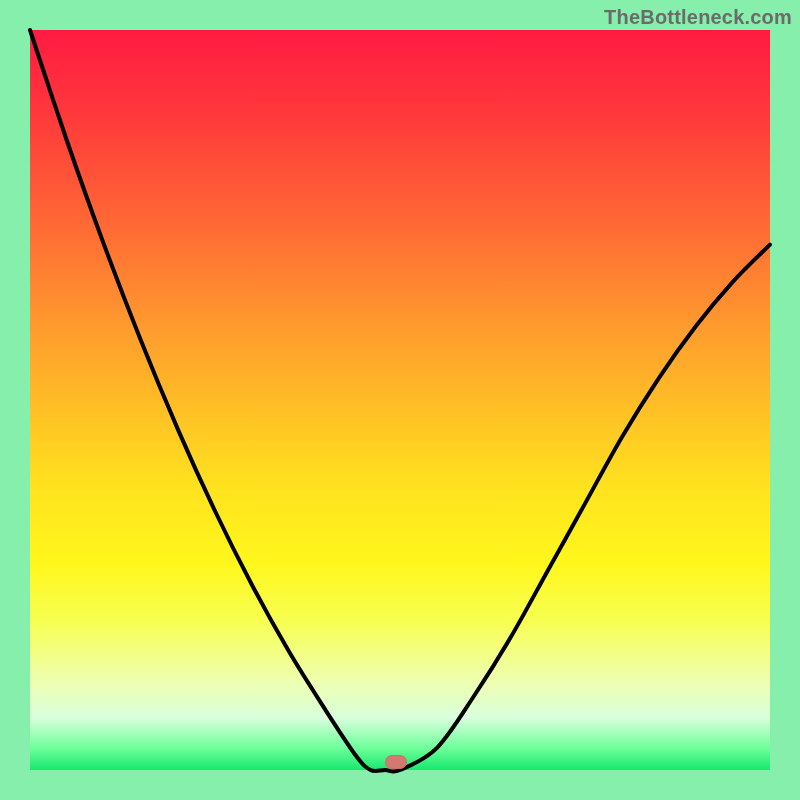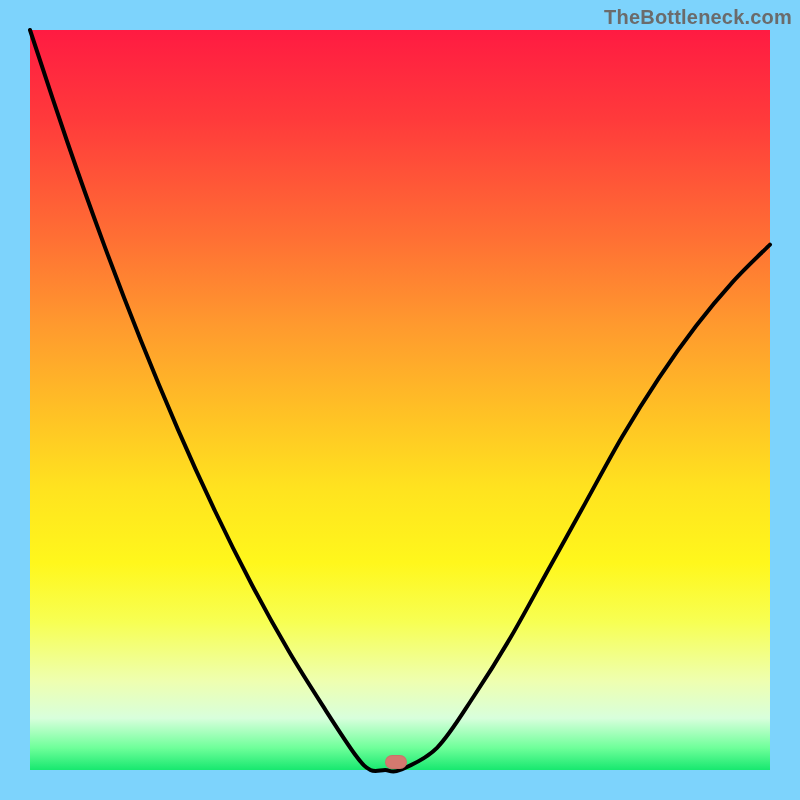--- a/index.html
+++ b/index.html
@@ -10,21 +10,21 @@
     background: #000;
     overflow: hidden;
     font-family: Arial, Helvetica, sans-serif;
   }
   .frame {
     position: absolute;
     left: 0;
     top: 0;
     width: 800px;
     height: 800px;
-    background: #7dd3fc;
+    background: #86efac;
   }
   .plot-area {
     position: absolute;
     left: 30px;
     top: 30px;
     width: 740px;
     height: 740px;
     background: linear-gradient(to bottom,
       #ff1b42 0%,
       #ff3a3b 12%,

